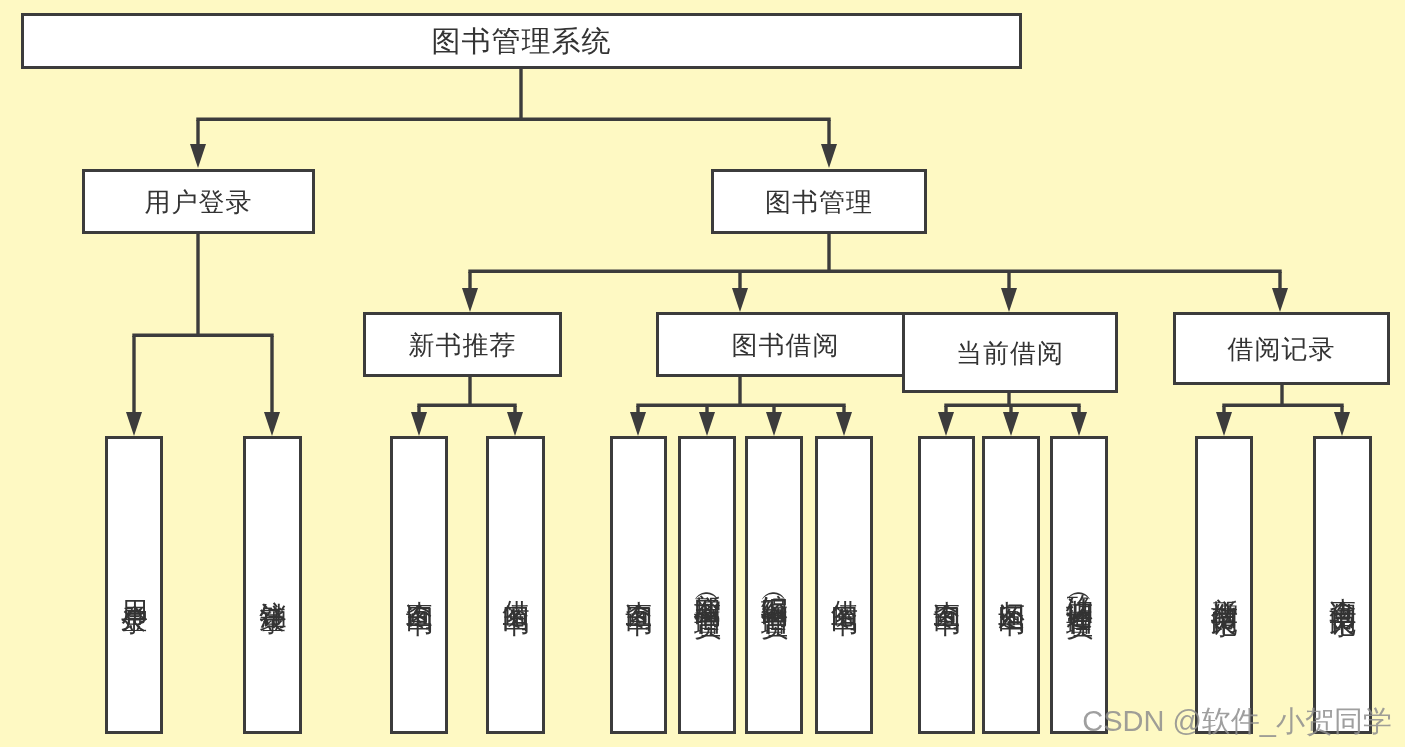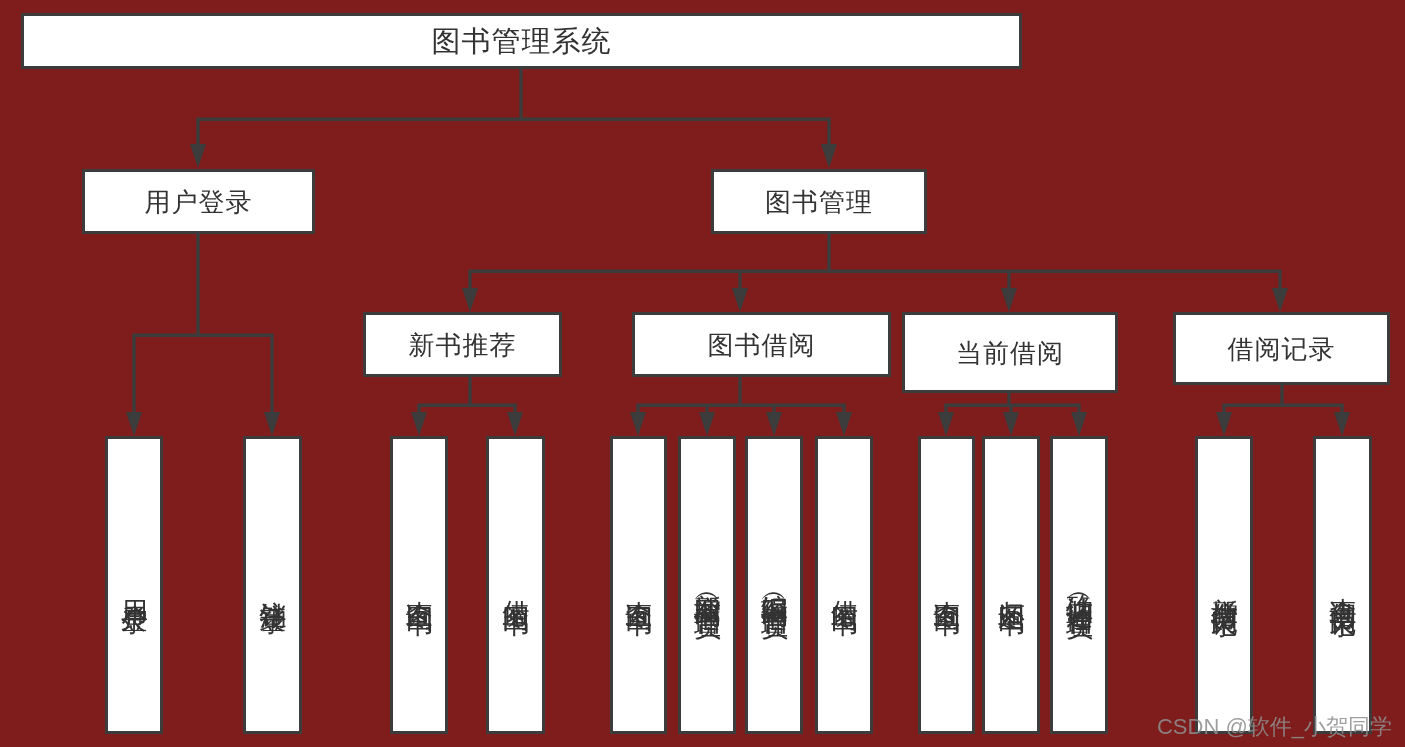--- a/index.html
+++ b/index.html
@@ -4,21 +4,21 @@
 <style>
   :root{
     --line:#3c3c3c;
     --text:#333333;
     --wm:#8f8f8f;
   }
   html,body{margin:0;padding:0;background:#fff;}
   #canvas{
     position:relative;
     width:1405px;height:747px;
-    background:#7f1d1d;
+    background:#fef9c3;
     overflow:hidden;
     font-family:"Liberation Sans","DejaVu Sans",sans-serif;
   }
   #wires{position:absolute;left:0;top:0;pointer-events:none;}
   .node{
     position:absolute;
     box-sizing:border-box;
     background:#ffffff;
     border:3px solid var(--line);
     display:flex;
@@ -37,21 +37,21 @@
     writing-mode:vertical-rl;
     font-size:27px;
     letter-spacing:3px;
     line-height:1;
     white-space:nowrap;
   }
   .watermark{
     position:absolute;
     right:13px;
     bottom:5px;
-    font-size:22px;
+    font-size:29px;
     color:var(--wm);
     opacity:.85;
     white-space:nowrap;
   }
 </style>
 </head>
 <body>
 
 <div id="canvas">
 
@@ -123,21 +123,21 @@
   <div class="node h" style="left:82px;top:169px;width:233px;height:65px">
     <span>用户登录</span>
   </div>
   <div class="node h" style="left:711px;top:169px;width:216px;height:65px">
     <span>图书管理</span>
   </div>
 
   <div class="node h" style="left:363px;top:312px;width:199px;height:65px">
     <span>新书推荐</span>
   </div>
-  <div class="node h" style="left:632px;top:312px;width:259px;height:65px">
+  <div class="node h" style="left:656px;top:312px;width:259px;height:65px">
     <span>图书借阅</span>
   </div>
   <div class="node h" style="left:902px;top:312px;width:216px;height:81px">
     <span>当前借阅</span>
   </div>
   <div class="node h" style="left:1173px;top:312px;width:217px;height:73px">
     <span>借阅记录</span>
   </div>
 
   <div class="node v" style="left:105px;top:436px;width:58px;height:298px">

